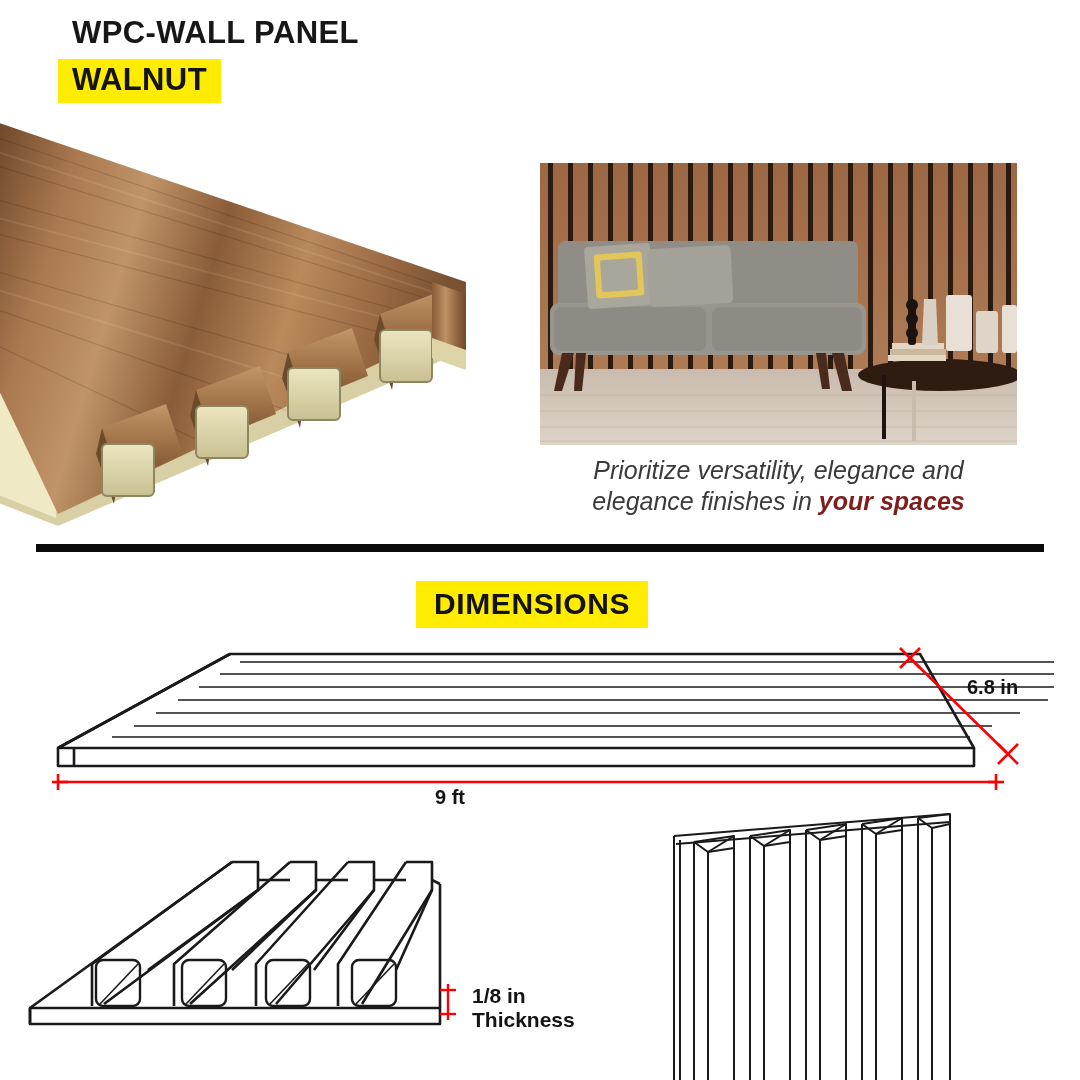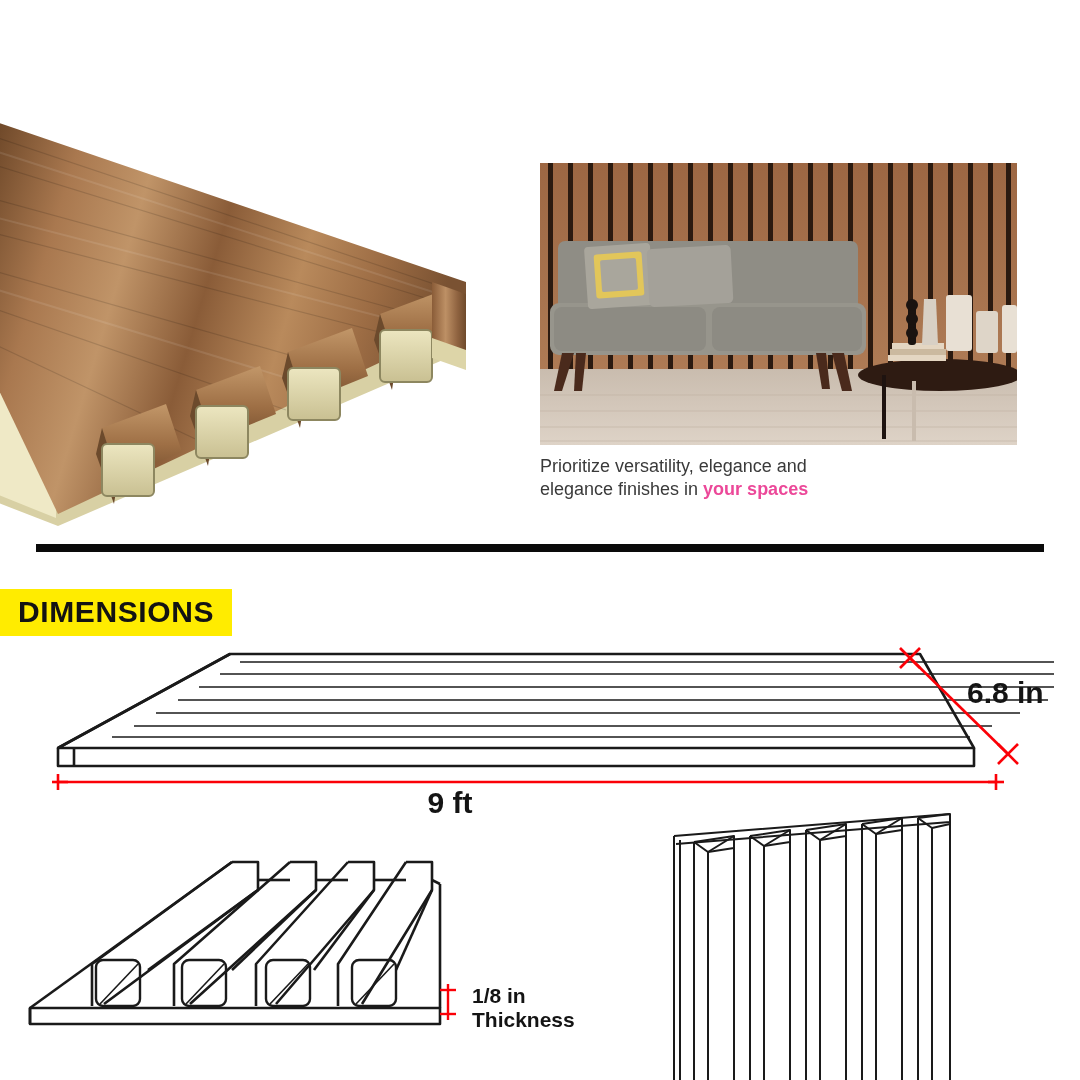--- a/index.html
+++ b/index.html
@@ -82,45 +82,46 @@
     overflow: hidden;
     background: #8a5a3c;
   }
   .room-photo svg { display: block; }
 
   .tagline {
     position: absolute;
     left: 540px;
     top: 455px;
     width: 477px;
-    font-size: 18px;
+    text-align: center;
+    font-size: 25px;
     line-height: 1.25;
     color: #3a3a3a;
     font-weight: 300;
-  }
-  .tagline b { font-weight: bold; color: #ec4899; }
+    font-style: italic;
+  }
+  .tagline b { font-weight: bold; color: #7f1d1d; }
 
   
   .divider {
     position: absolute;
     left: 36px;
     top: 544px;
     width: 1008px;
     height: 8px;
     background: #0a0a0a;
   }
 
   
   .dims-heading-wrap {
     position: absolute;
     left: 0;
     top: 581px;
     width: 1064px;
-    text-align: left;
-    margin-top: 8px;
+    text-align: center;
   }
   .dims-heading {
     display: inline-block;
     background: #ffec00;
     color: #131313;
     font-size: 30px;
     font-weight: bold;
     letter-spacing: 0.6px;
     padding: 6px 18px 7px 18px;
   }
@@ -144,37 +145,43 @@
     position: absolute;
     left: 650px;
     top: 800px;
     width: 320px;
     height: 280px;
   }
   .dwg-top svg, .dwg-section svg, .dwg-vertical svg { display: block; }
 
   .dim-label {
     position: absolute;
-    font-size: 30px;
+    font-size: 20px;
     font-weight: bold;
     color: #141414;
     white-space: nowrap;
   }
   .label-width  { left: 967px; top: 676px; }
   .label-length { left: 0; top: 786px; width: 900px; text-align: center; }
   .label-thick  {
     left: 472px; top: 984px;
     font-size: 21px; line-height: 1.12;
   }
 </style>
 </head>
 <body>
 
 <div class="sheet">
 
+  <div class="title-block">
+    <div class="title-main">WPC-WALL PANEL</div>
+    <div class="title-variant-wrap">
+      <span class="title-variant">WALNUT</span>
+    </div>
+  </div>
 
 
   <div class="product-photo">
     <svg width="470" height="418" viewBox="0 0 470 418">
       <defs>
         <linearGradient id="woodFace" x1="0" y1="0" x2="1" y2="0.25">
           <stop offset="0%" stop-color="#6d4728"></stop>
           <stop offset="18%" stop-color="#a9784f"></stop>
           <stop offset="34%" stop-color="#c09468"></stop>
           <stop offset="52%" stop-color="#8a5c38"></stop>

